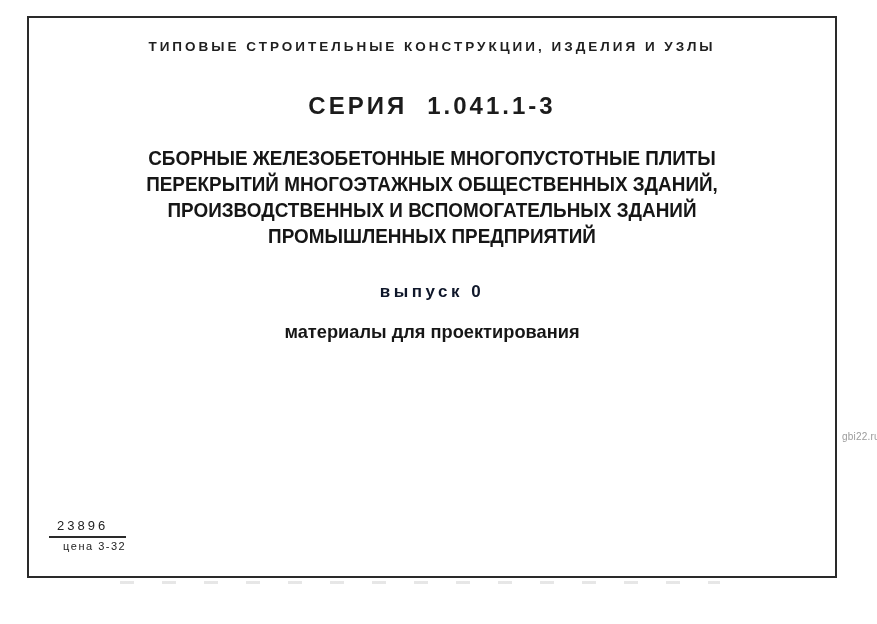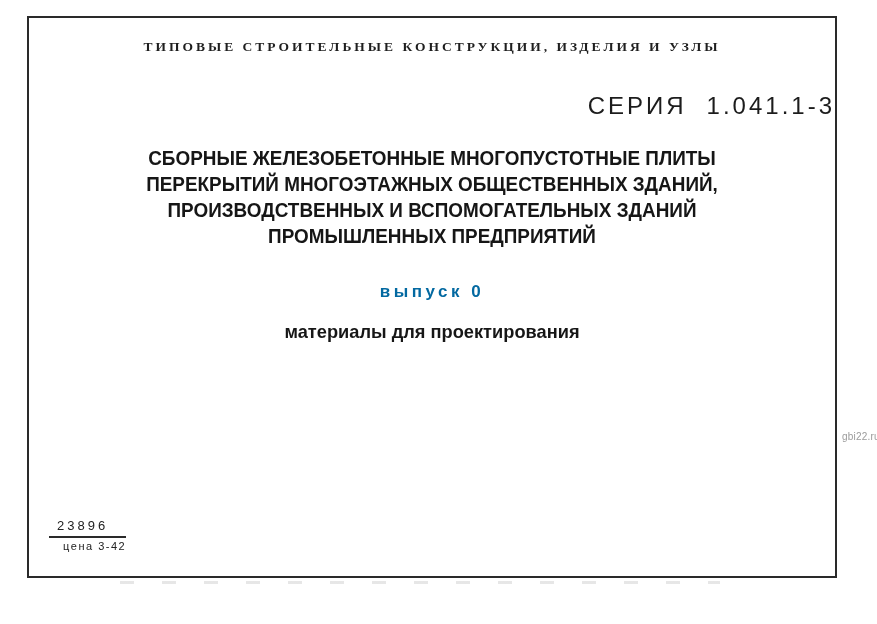--- a/index.html
+++ b/index.html
@@ -31,49 +31,47 @@
     right: 0;
     text-align: center;
     white-space: nowrap;
   }
   .header-line {
     top: 21px;
     font-size: 13.5px;
     font-weight: bold;
     letter-spacing: 3px;
     color: #1f1f1f;
-    font-family: Liberation Serif, serif;
   }
   .series-line {
     top: 74px;
     font-size: 24px;
-    font-weight: normal;
+    font-weight: bold;
     letter-spacing: 3px;
     color: #1c1c1c;
-    text-align: right;
   }
   .series-number {
     margin-left: 20px;
   }
   .title-block {
     top: 127px;
     font-size: 21px;
     font-weight: bold;
     line-height: 26px;
     letter-spacing: 0px;
     transform: scaleX(0.9);
     transform-origin: 50% 0;
     color: #161616;
   }
   .issue-line {
     top: 264px;
     font-size: 17px;
     font-weight: bold;
     letter-spacing: 3.5px;
-    color: #0369a1;
+    color: #0f172a;
   }
   .subtitle-line {
     top: 303px;
     font-size: 19px;
     font-weight: bold;
     transform: scaleX(0.96);
     transform-origin: 50% 0;
     color: #161616;
   }
   .stamp {
@@ -138,21 +136,21 @@
       <div>ПРОИЗВОДСТВЕННЫХ И ВСПОМОГАТЕЛЬНЫХ ЗДАНИЙ</div>
       <div>ПРОМЫШЛЕННЫХ ПРЕДПРИЯТИЙ</div>
     </div>
 
     <div class="centered issue-line">выпуск 0</div>
 
     <div class="centered subtitle-line">материалы для проектирования</div>
 
     <div class="stamp">
       <div class="catalog-number">23896</div>
-      <div class="price-line">цена 3-42</div>
+      <div class="price-line">цена 3-32</div>
     </div>
 
   </div>
 
   <div class="watermark">gbi22.ru</div>
 
   <div class="scan-noise"></div>
 
 </div>
 

